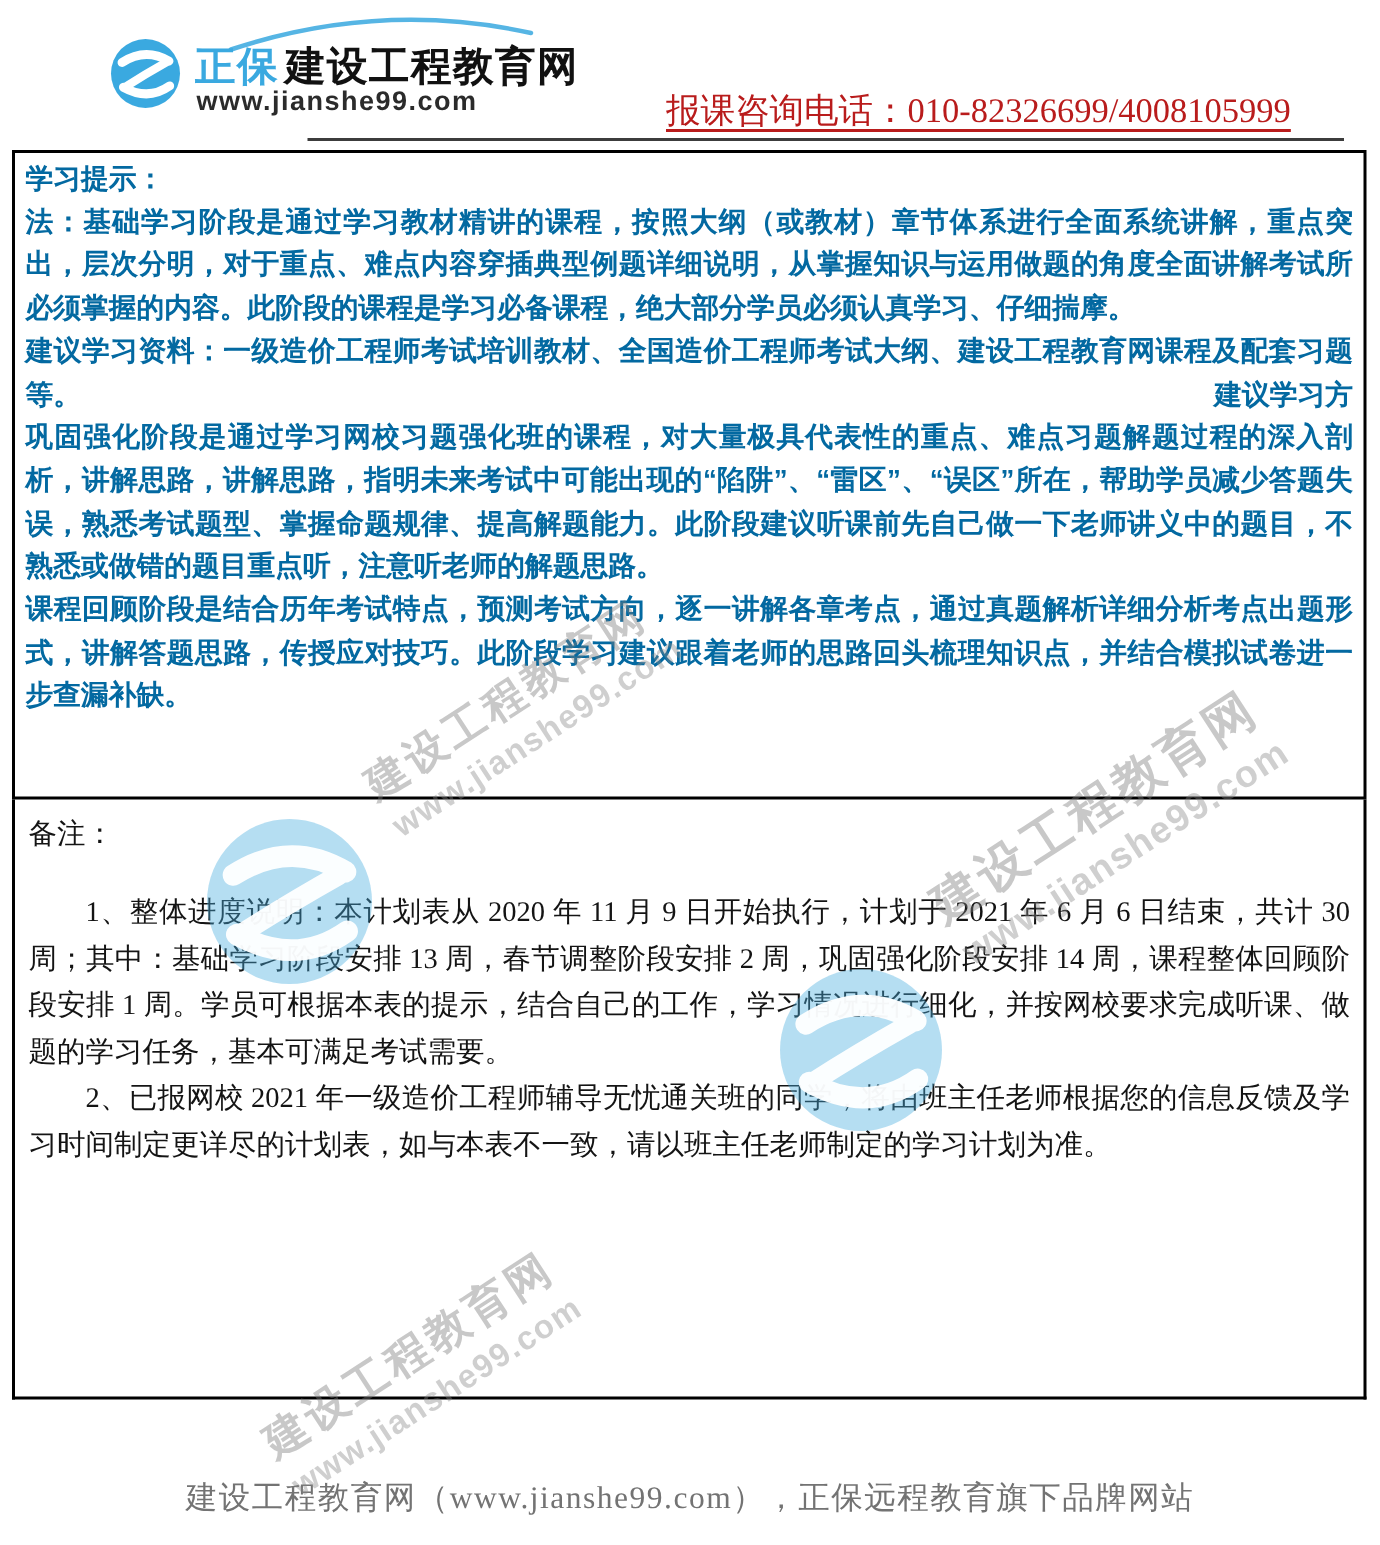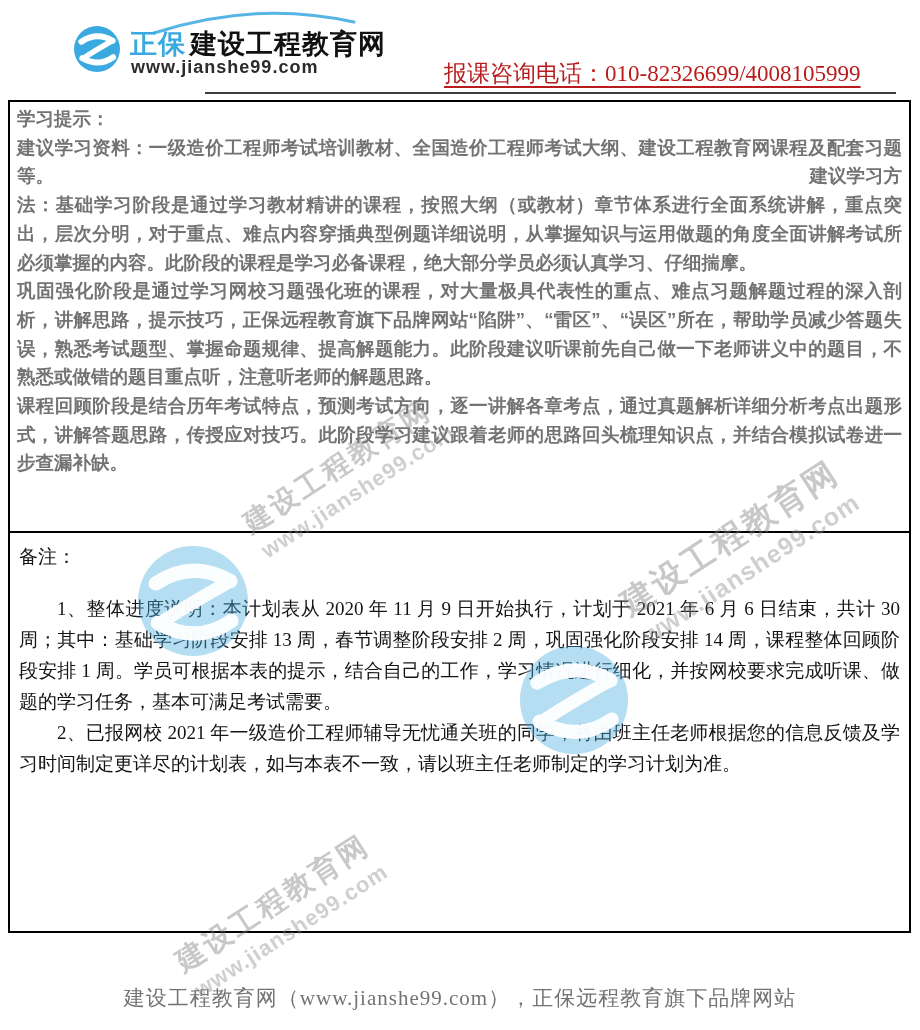--- a/index.html
+++ b/index.html
@@ -30,21 +30,21 @@
   }
   .phone-line {
     position:absolute; left:444px; top:58px; white-space:nowrap;
     font-family:"Liberation Serif", serif; font-size:23px; color:#b91c1c;
     text-decoration:underline; text-underline-offset:5px;
   }
   
   .box1 {
     position:absolute; left:8px; top:100px; width:903px; height:433px;
     border:2px solid #000; padding:3px 7px 0 7px;
-    font-weight:bold; font-size:18.5px; line-height:28.7px; color:#737373;
+    font-weight:bold; font-size:18.5px; line-height:28.7px; color:#0369a1;
     text-align:justify; z-index:1;
   }
   .box1 .p { text-align:justify; }
   .lead-right { float:right; }
   .box2 {
     position:absolute; left:8px; top:533px; width:903px; height:400px;
     border:2px solid #000; border-top:none; padding:8px 9px 0 9px;
     font-family:"Liberation Serif", serif; font-size:19px; line-height:31px;
     color:#141414; text-align:justify; z-index:1;
   }
@@ -87,23 +87,23 @@
   <svg class="logo-arc" viewBox="0 0 208 30">
     <path d="M4 27 Q 104 -6 204 16" stroke="#56b5e4" stroke-width="3" fill="none" stroke-linecap="round"></path>
   </svg>
   <div class="brand-line"><span class="brand-cn">正保</span><span>建设工程教育网</span></div>
   <div class="logo-site">www.jianshe99.com</div>
   <div class="header-rule"></div>
   <div class="phone-line">报课咨询电话：010-82326699/4008105999</div>
 
   <div class="box1">
     <div class="p">学习提示：</div>
+    <div class="p">法：基础学习阶段是通过学习教材精讲的课程，按照大纲（或教材）章节体系进行全面系统讲解，重点突出，层次分明，对于重点、难点内容穿插典型例题详细说明，从掌握知识与运用做题的角度全面讲解考试所必须掌握的内容。此阶段的课程是学习必备课程，绝大部分学员必须认真学习、仔细揣摩。</div>
     <div class="p"><span>建议学习资料：一级造价工程师考试培训教材、全国造价工程师考试大纲、建设工程教育网课程及配套习题等。</span><span class="lead-right">建议学习方</span></div>
-    <div class="p">法：基础学习阶段是通过学习教材精讲的课程，按照大纲（或教材）章节体系进行全面系统讲解，重点突出，层次分明，对于重点、难点内容穿插典型例题详细说明，从掌握知识与运用做题的角度全面讲解考试所必须掌握的内容。此阶段的课程是学习必备课程，绝大部分学员必须认真学习、仔细揣摩。</div>
-    <div class="p">巩固强化阶段是通过学习网校习题强化班的课程，对大量极具代表性的重点、难点习题解题过程的深入剖析，讲解思路，提示技巧，正保远程教育旗下品牌网站“陷阱”、“雷区”、“误区”所在，帮助学员减少答题失误，熟悉考试题型、掌握命题规律、提高解题能力。此阶段建议听课前先自己做一下老师讲义中的题目，不熟悉或做错的题目重点听，注意听老师的解题思路。</div>
+    <div class="p">巩固强化阶段是通过学习网校习题强化班的课程，对大量极具代表性的重点、难点习题解题过程的深入剖析，讲解思路，讲解思路，指明未来考试中可能出现的“陷阱”、“雷区”、“误区”所在，帮助学员减少答题失误，熟悉考试题型、掌握命题规律、提高解题能力。此阶段建议听课前先自己做一下老师讲义中的题目，不熟悉或做错的题目重点听，注意听老师的解题思路。</div>
     <div class="p">课程回顾阶段是结合历年考试特点，预测考试方向，逐一讲解各章考点，通过真题解析详细分析考点出题形式，讲解答题思路，传授应对技巧。此阶段学习建议跟着老师的思路回头梳理知识点，并结合模拟试卷进一步查漏补缺。</div>
   </div>
 
   <div class="box2">
     <div>备注：</div>
     <div class="note-item first">1、整体进度说明：本计划表从 2020 年 11 月 9 日开始执行，计划于 2021 年 6 月 6 日结束，共计 30 周；其中：基础学习阶段安排 13 周，春节调整阶段安排 2 周，巩固强化阶段安排 14 周，课程整体回顾阶段安排 1 周。学员可根据本表的提示，结合自己的工作，学习情况进行细化，并按网校要求完成听课、做题的学习任务，基本可满足考试需要。</div>
     <div class="note-item">2、已报网校 2021 年一级造价工程师辅导无忧通关班的同学，将由班主任老师根据您的信息反馈及学习时间制定更详尽的计划表，如与本表不一致，请以班主任老师制定的学习计划为准。</div>
   </div>
 
   <div class="wm wm-circle wm-circle-a">

